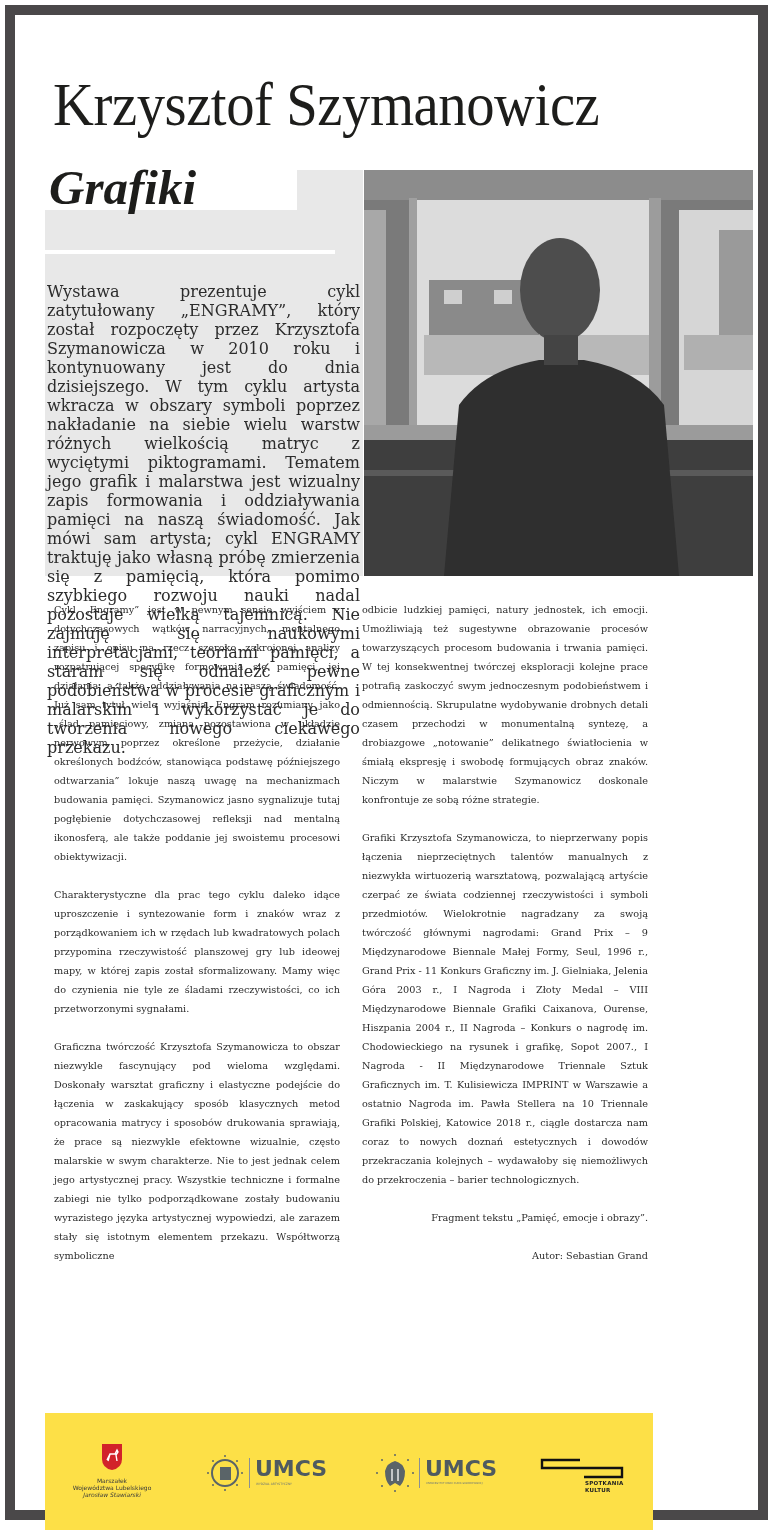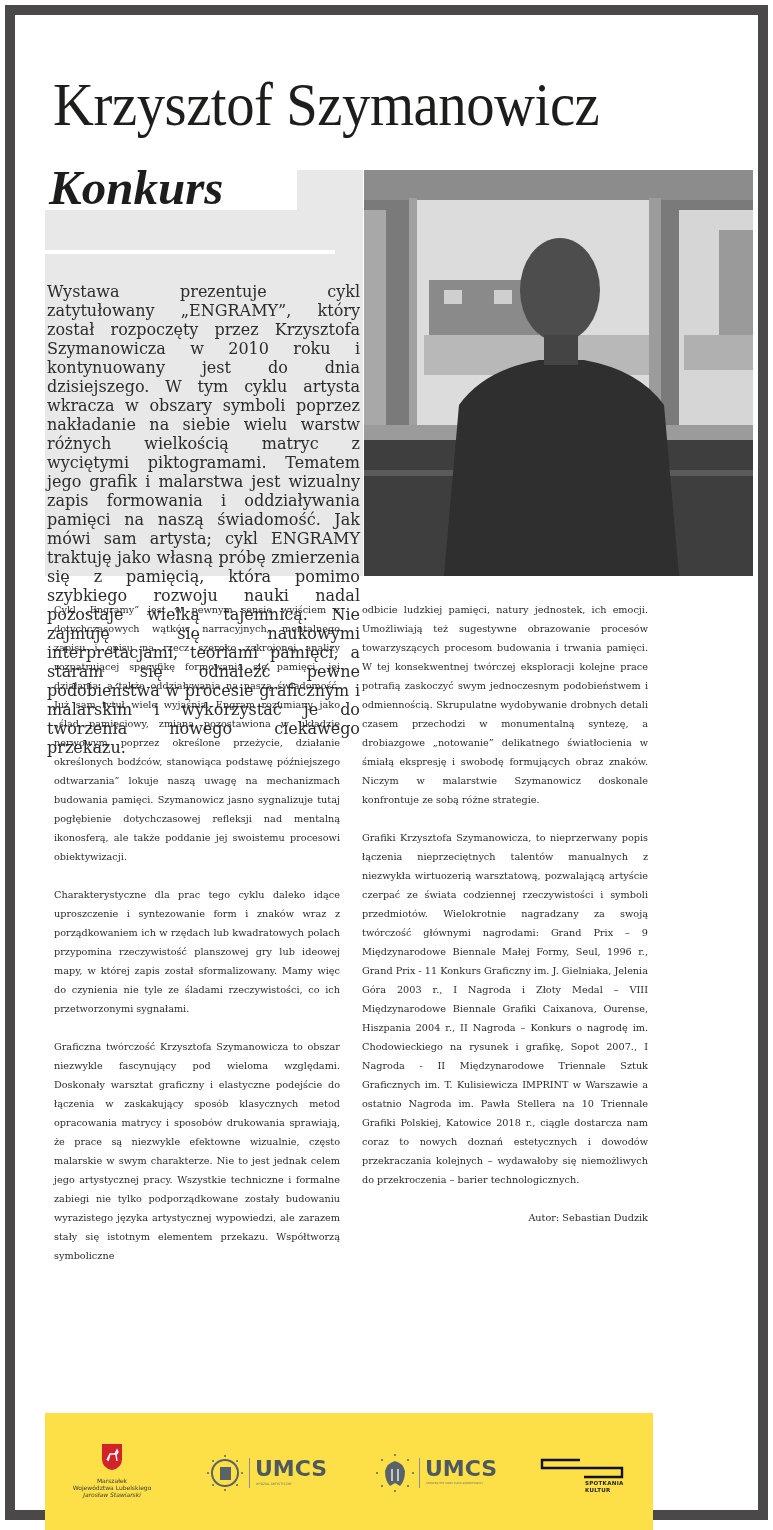--- a/index.html
+++ b/index.html
@@ -28,21 +28,21 @@
 
 <div class="frame">
   <div class="inner"></div>
 </div>
 
 <div class="title">Krzysztof Szymanowicz</div>
 
 <div class="grey-panel"></div>
 <div class="engramy-strip"></div>
 <div class="white-line"></div>
-<div class="subtitle">Konkurs</div>
+<div class="subtitle">Grafiki</div>
 
 <div class="intro">Wystawa prezentuje cykl zatytułowany „ENGRAMY”, który został rozpoczęty przez Krzysztofa Szymanowicza w 2010 roku i kontynuowany jest do dnia dzisiejszego. W tym cyklu artysta wkracza w obszary symboli poprzez nakładanie na siebie wielu warstw różnych wielkością matryc z wyciętymi piktogramami. Tematem jego grafik i malarstwa jest wizualny zapis formowania i oddziaływania pamięci na naszą świadomość. Jak mówi sam artysta; cykl ENGRAMY traktuję jako własną próbę zmierzenia się z pamięcią, która pomimo szybkiego rozwoju nauki nadal pozostaje wielką tajemnicą. Nie zajmuję się naukowymi interpretacjami, teoriami pamięci, a staram się odnaleźć pewne podobieństwa w procesie graficznym i malarskim i wykorzystać je do tworzenia nowego ciekawego przekazu.</div>
 
 <div class="photo">
   <svg width="389" height="406" viewBox="0 0 389 406">
     <rect x="0" y="0" width="389" height="406" fill="#7a7a7a"></rect>
 
     <rect x="0" y="0" width="389" height="30" fill="#8c8c8c"></rect>
     <rect x="50" y="30" width="235" height="230" fill="#dcdcdc"></rect>
     <rect x="315" y="40" width="74" height="220" fill="#d6d6d6"></rect>
@@ -70,21 +70,22 @@
 
 <div class="col col-left">
   <p>Cykl „Engramy” jest w pewnym sensie wyjściem z dotychczasowych wątków narracyjnych, mentalnego zapisu i opisu na rzecz szeroko zakrojonej analizy rozpatrującej specyfikę formowania się pamięci, jej działania, a także oddziaływania na naszą świadomość. Już sam tytuł wiele wyjaśnia. Engram rozumiany jako „ślad pamięciowy, zmiana pozostawiona w układzie nerwowym poprzez określone przeżycie, działanie określonych bodźców, stanowiąca podstawę późniejszego odtwarzania” lokuje naszą uwagę na mechanizmach budowania pamięci. Szymanowicz jasno sygnalizuje tutaj pogłębienie dotychczasowej refleksji nad mentalną ikonosferą, ale także poddanie jej swoistemu procesowi obiektywizacji.</p>
   <p>Charakterystyczne dla prac tego cyklu daleko idące uproszczenie i syntezowanie form i znaków wraz z porządkowaniem ich w rzędach lub kwadratowych polach przypomina rzeczywistość planszowej gry lub ideowej mapy, w której zapis został sformalizowany. Mamy więc do czynienia nie tyle ze śladami rzeczywistości, co ich przetworzonymi sygnałami.</p>
   <p>Graficzna twórczość Krzysztofa Szymanowicza to obszar niezwykle fascynujący pod wieloma względami. Doskonały warsztat graficzny i elastyczne podejście do łączenia w zaskakujący sposób klasycznych metod opracowania matrycy i sposobów drukowania sprawiają, że prace są niezwykle efektowne wizualnie, często malarskie w swym charakterze. Nie to jest jednak celem jego artystycznej pracy. Wszystkie techniczne i formalne zabiegi nie tylko podporządkowane zostały budowaniu wyrazistego języka artystycznej wypowiedzi, ale zarazem stały się istotnym elementem przekazu. Współtworzą symboliczne</p>
 </div>
 
 <div class="col col-right">
   <p>odbicie ludzkiej pamięci, natury jednostek, ich emocji. Umożliwiają też sugestywne obrazowanie procesów towarzyszących procesom budowania i trwania pamięci. W tej konsekwentnej twórczej eksploracji kolejne prace potrafią zaskoczyć swym jednoczesnym podobieństwem i odmiennością. Skrupulatne wydobywanie drobnych detali czasem przechodzi w monumentalną syntezę, a drobiazgowe „notowanie” delikatnego światłocienia w śmiałą ekspresję i swobodę formujących obraz znaków. Niczym w malarstwie Szymanowicz doskonale konfrontuje ze sobą różne strategie.</p>
   <p>Grafiki Krzysztofa Szymanowicza, to nieprzerwany popis łączenia nieprzeciętnych talentów manualnych z niezwykła wirtuozerią warsztatową, pozwalającą artyście czerpać ze świata codziennej rzeczywistości i symboli przedmiotów. Wielokrotnie nagradzany za swoją twórczość głównymi nagrodami: Grand Prix – 9 Międzynarodowe Biennale Małej Formy, Seul, 1996 r., Grand Prix - 11 Konkurs Graficzny im. J. Gielniaka, Jelenia Góra 2003 r., I Nagroda i Złoty Medal – VIII Międzynarodowe Biennale Grafiki Caixanova, Ourense, Hiszpania 2004 r., II Nagroda – Konkurs o nagrodę im. Chodowieckiego na rysunek i grafikę, Sopot 2007., I Nagroda - II Międzynarodowe Triennale Sztuk Graficznych im. T. Kulisiewicza IMPRINT w Warszawie a ostatnio Nagroda im. Pawła Stellera na 10 Triennale Grafiki Polskiej, Katowice 2018 r., ciągle dostarcza nam coraz to nowych doznań estetycznych i dowodów przekraczania kolejnych – wydawałoby się niemożliwych do przekroczenia – barier technologicznych.</p>
-  <p class="credit">Autor: Sebastian Dudzik</p>
+  <p class="credit">Fragment tekstu „Pamięć, emocje i obrazy”.</p>
+  <p class="credit">Autor: Sebastian Grand</p>
 </div>
 
 <div class="footer">
 
   <div class="logo" style="left:22px; top:30px; width:90px; text-align:center;">
     <svg width="22" height="28" viewBox="0 0 22 28">
       <path d="M1 1 H21 V16 Q21 25 11 27 Q1 25 1 16 Z" fill="#d2232a"></path>
       <path d="M6 17 L9 11 L14 11 L16 7 L17 9 L15 12 L16 18 M9 11 L7 18" stroke="#fff" stroke-width="1.4" fill="none"></path>
     </svg>
     <div class="logo-text" style="font-size:6px; line-height:7px; margin-top:2px;">

